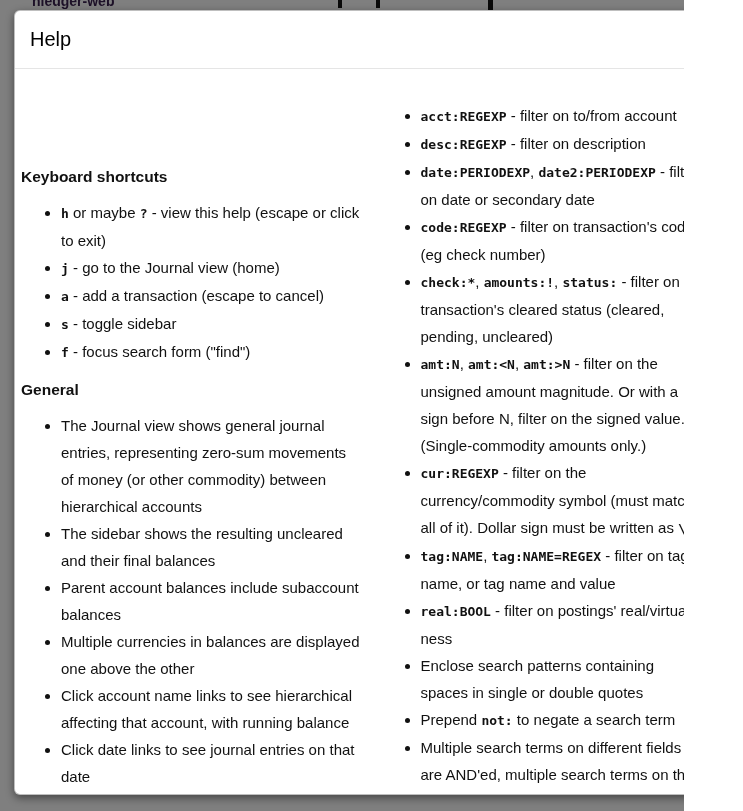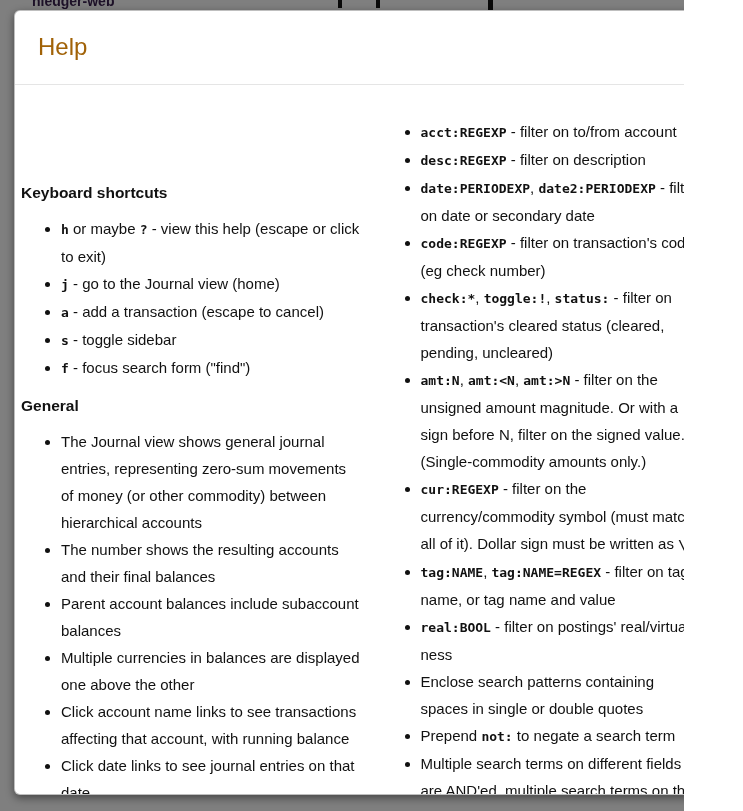--- a/index.html
+++ b/index.html
@@ -55,25 +55,25 @@
     z-index: 20;
     box-sizing: border-box;
     overflow: hidden;
   }
   .modal-header {
     position: relative;
     padding: 12px 15px 13px 15px;
     border-bottom: 1px solid #e5e5e5;
   }
   .modal-title {
-    margin: 8px;
-    font-size: 24px;
+    margin: 0;
+    font-size: 20px;
     font-weight: 500;
     line-height: 32px;
-    color: #a16207;
+    color: #000000;
   }
   .close-btn {
     position: absolute;
     top: 10px;
     right: 14px;
     font-size: 19px;
     font-weight: bold;
     line-height: 19px;
     color: #000;
     opacity: 0.25;
@@ -141,34 +141,34 @@
           <ul class="help-list">
             <li><code>h</code> or maybe <code>?</code> - view this help (escape or click to exit)</li>
             <li><code>j</code> - go to the Journal view (home)</li>
             <li><code>a</code> - add a transaction (escape to cancel)</li>
             <li><code>s</code> - toggle sidebar</li>
             <li><code>f</code> - focus search form ("find")</li>
           </ul>
           <h3 class="section-heading">General</h3>
           <ul class="help-list">
             <li>The Journal view shows general journal entries, representing zero-sum movements of money (or other commodity) between hierarchical accounts</li>
-            <li>The number shows the resulting accounts and their final balances</li>
+            <li>The sidebar shows the resulting uncleared and their final balances</li>
             <li>Parent account balances include subaccount balances</li>
             <li>Multiple currencies in balances are displayed one above the other</li>
-            <li>Click account name links to see transactions affecting that account, with running balance</li>
+            <li>Click account name links to see hierarchical affecting that account, with running balance</li>
             <li>Click date links to see journal entries on that date</li>
           </ul>
         </div>
       <div class="help-col right">
           <ul class="help-list">
             <li><code>acct:REGEXP</code> - filter on to/from account</li>
             <li><code>desc:REGEXP</code> - filter on description</li>
             <li><code>date:PERIODEXP</code>, <code>date2:PERIODEXP</code> - filter on date or secondary date</li>
             <li><code>code:REGEXP</code> - filter on transaction's code (eg check number)</li>
-            <li><code>check:*</code>, <code>toggle:!</code>, <code>status:</code> - filter on transaction's cleared status (cleared, pending, uncleared)</li>
+            <li><code>check:*</code>, <code>amounts:!</code>, <code>status:</code> - filter on transaction's cleared status (cleared, pending, uncleared)</li>
             <li><code>amt:N</code>, <code>amt:&lt;N</code>, <code>amt:&gt;N</code> - filter on the unsigned amount magnitude. Or with a sign before N, filter on the signed value. (Single-commodity amounts only.)</li>
             <li><code>cur:REGEXP</code> - filter on the currency/commodity symbol (must match all of it). Dollar sign must be written as <code>\$</code></li>
             <li><code>tag:NAME</code>, <code>tag:NAME=REGEX</code> - filter on tag name, or tag name and value</li>
             <li><code>real:BOOL</code> - filter on postings' real/virtual-ness</li>
             <li>Enclose search patterns containing spaces in single or double quotes</li>
             <li>Prepend <code>not:</code> to negate a search term</li>
             <li>Multiple search terms on different fields are AND'ed, multiple search terms on the same field are OR'ed</li>
             <li>These search terms also work with command-line hledger</li>
           </ul>
         </div>

